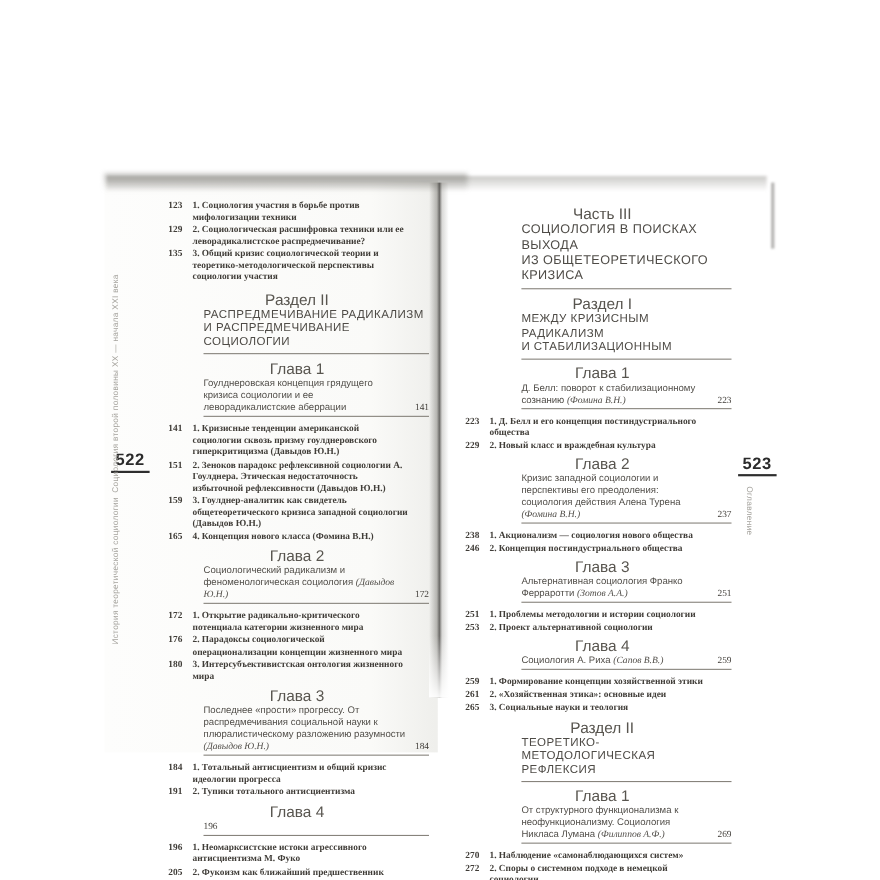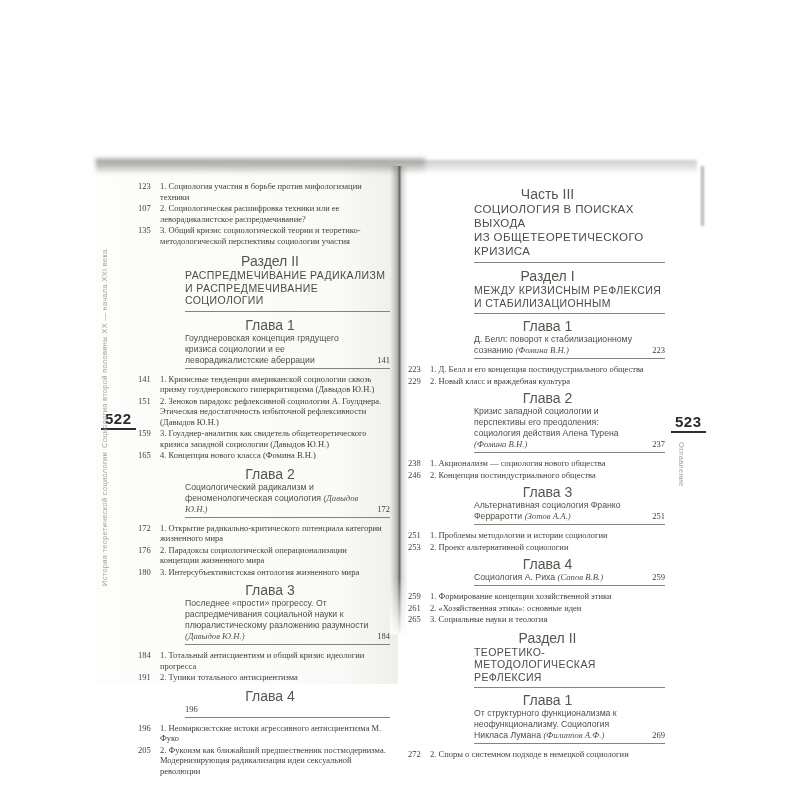--- a/index.html
+++ b/index.html
@@ -32,22 +32,22 @@
   .mtext-down{writing-mode:vertical-rl;}
   .mv-top{left:5px;top:48px;height:236px;}
   .mv-bottom{left:5px;top:272px;height:150px;}
   .mv-right{left:582px;top:278px;height:70px;}
 
   
   .content{position:absolute;top:17px;}
   .content-left{left:43px;width:252px;}
   .content-right{left:313px;width:257px;}
 
-  .t-item{display:flex;margin:0 0 1px;font-family:"Liberation Serif",serif;
-          font-size:8.5px;line-height:10.5px;color:#403d38;}
+  .t-item{display:flex;margin:0 15px 1px;font-family:"Liberation Serif",serif;
+          font-size:8.5px;line-height:10.5px;color:#403d38;font-weight:bold;}
   .t-item .num{width:22px;flex:none;}
   .t-item .txt{flex:1;padding-right:4px;}
 
   .t-part{margin:10px 0 5px;}
   .pg-right .t-part{margin-top:8px;}
   .plabel{font-size:14px;line-height:10px;color:#58554f;margin-bottom:3px;text-align:center;}
   .pg-left .plabel{padding-left:12px;}
   .pg-right .plabel{padding-left:22px;}
   .pg-left .indent{margin-left:47px;}
   .pg-right .indent{margin-left:66px;}
@@ -80,21 +80,21 @@
   <div class="mtext mtext-up mv-top">Социология второй половины XX — начала XXI века</div>
   <div class="mtext mtext-up mv-bottom">История теоретической социологии</div>
   <div class="mtext mtext-down mv-right">Оглавление</div>
 
   <div class="content content-left pg-left">
       <div class="t-item">
         <div class="num">123</div>
         <div class="txt">1. Социология участия в борьбе против мифологизации техники</div>
       </div>
       <div class="t-item">
-        <div class="num">107</div>
+        <div class="num">129</div>
         <div class="txt">2. Социологическая расшифровка техники или ее леворадикалистское распредмечивание?</div>
       </div>
       <div class="t-item">
         <div class="num">135</div>
         <div class="txt">3. Общий кризис социологической теории и теоретико-методологической перспективы социологии участия</div>
       </div>
       <div class="t-part">
         <div class="plabel">Раздел II</div>
         <div class="indent pt">
           <div class="ptl">РАСПРЕДМЕЧИВАНИЕ РАДИКАЛИЗМ</div>
@@ -177,21 +177,21 @@
       <div class="t-part large">
         <div class="plabel">Часть III</div>
         <div class="indent pt">
           <div class="ptl">СОЦИОЛОГИЯ В ПОИСКАХ ВЫХОДА</div>
           <div class="ptl">ИЗ ОБЩЕТЕОРЕТИЧЕСКОГО КРИЗИСА</div>
         </div>
       </div>
       <div class="t-part">
         <div class="plabel">Раздел I</div>
         <div class="indent pt">
-          <div class="ptl">МЕЖДУ КРИЗИСНЫМ РЕФЛЕКСИЯ</div>
+          <div class="ptl">МЕЖДУ КРИЗИСНЫМ РАДИКАЛИЗМ</div>
           <div class="ptl">И СТАБИЛИЗАЦИОННЫМ</div>
         </div>
       </div>
       <div class="t-chap">
         <div class="plabel">Глава 1</div>
         <div class="indent chead">
           <div class="ctitle">Д. Белл: поворот к стабилизационному сознанию <span class="cauthor">(Фомина В.Н.)</span></div>
           <div class="cpage">223</div>
         </div>
       </div>
@@ -260,17 +260,21 @@
         </div>
       </div>
       <div class="t-chap">
         <div class="plabel">Глава 1</div>
         <div class="indent chead">
           <div class="ctitle">От структурного функционализма к неофункционализму. Социология Никласа Лумана <span class="cauthor">(Филиппов А.Ф.)</span></div>
           <div class="cpage">269</div>
         </div>
       </div>
       <div class="t-item">
+        <div class="num">270</div>
+        <div class="txt">1. Наблюдение «самонаблюдающихся систем»</div>
+      </div>
+      <div class="t-item">
         <div class="num">272</div>
         <div class="txt">2. Споры о системном подходе в немецкой социологии</div>
       </div>
     </div>
 </div>
 
 </body></html>

